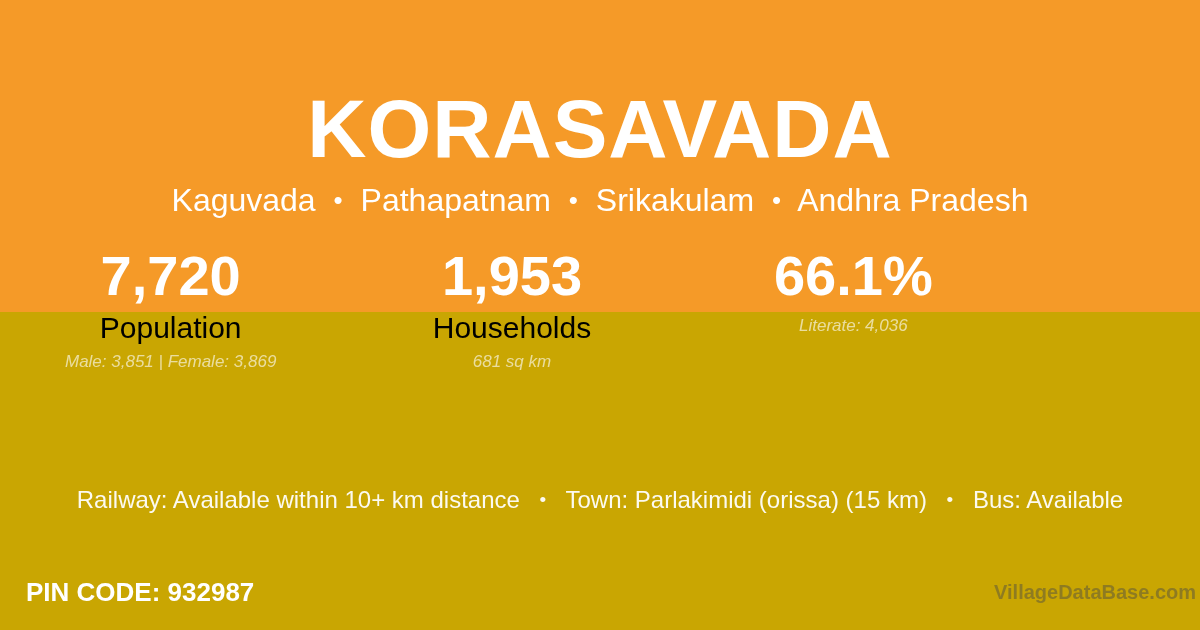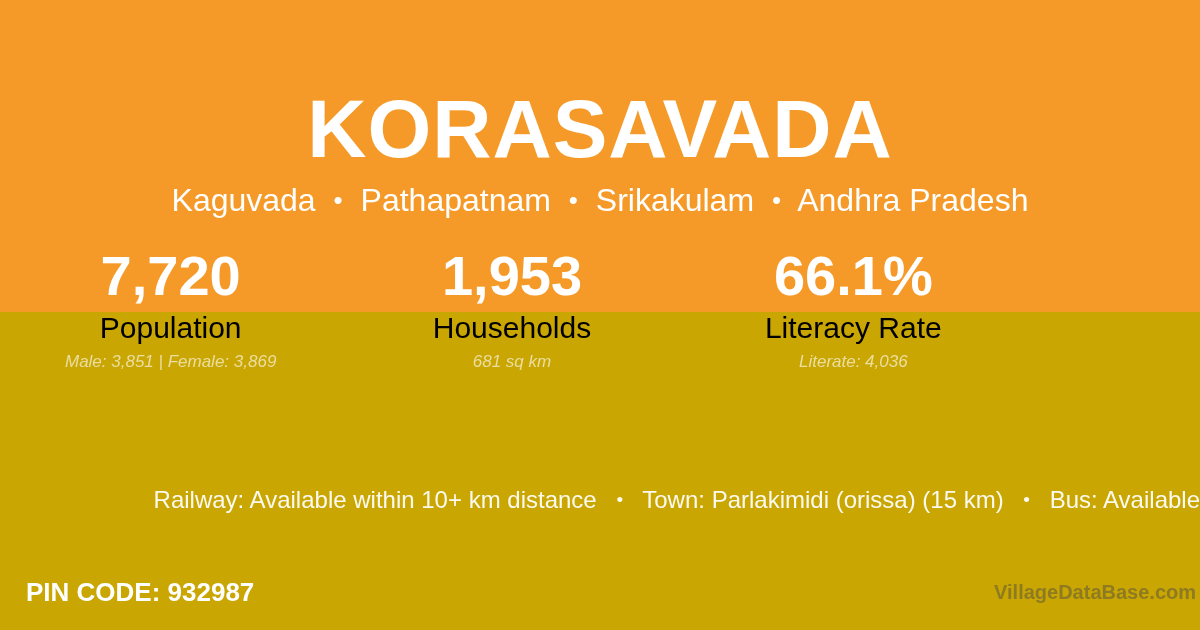--- a/index.html
+++ b/index.html
@@ -105,21 +105,21 @@
     white-space: nowrap;
     font-style: italic;
   }
 
   
   .amenities {
     position: absolute;
     left: 0;
     top: 484px;
     width: 1200px;
-    text-align: right;
+    text-align: center;
     font-size: 24px;
     line-height: 32px;
     font-weight: 300;
     color: #FCFAF0;
     white-space: nowrap;
   }
   .amenities .sep {
     padding: 0 13px;
     font-size: 19px;
     vertical-align: 2px;
@@ -176,21 +176,20 @@
     </div>
 
     <div class="stat">
       <div class="stat-value">1,953</div>
       <div class="stat-label">Households</div>
       <div class="stat-sub">681 sq km</div>
     </div>
 
     <div class="stat">
       <div class="stat-value">66.1%</div>
-      <div class="stat-label">Literacy Rate</div>
       <div class="stat-sub">Literate: 4,036</div>
     </div>
 
   </div>
 
   <div class="amenities">
     <span>Railway: Available within 10+ km distance</span>
     <span class="sep">•</span>
     <span>Town: Parlakimidi (orissa) (15 km)</span>
     <span class="sep">•</span>

